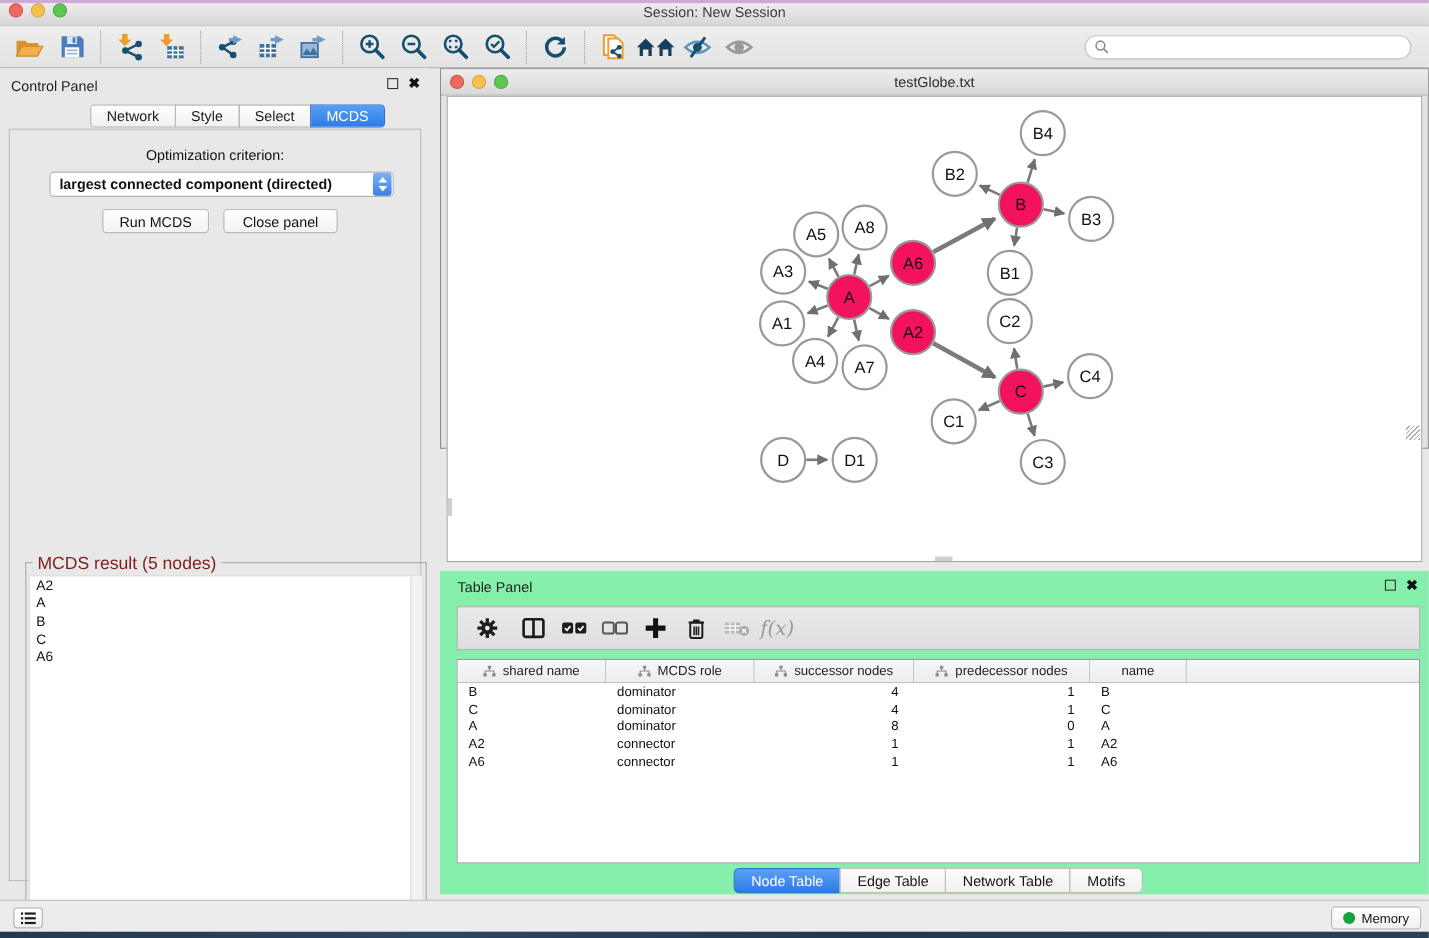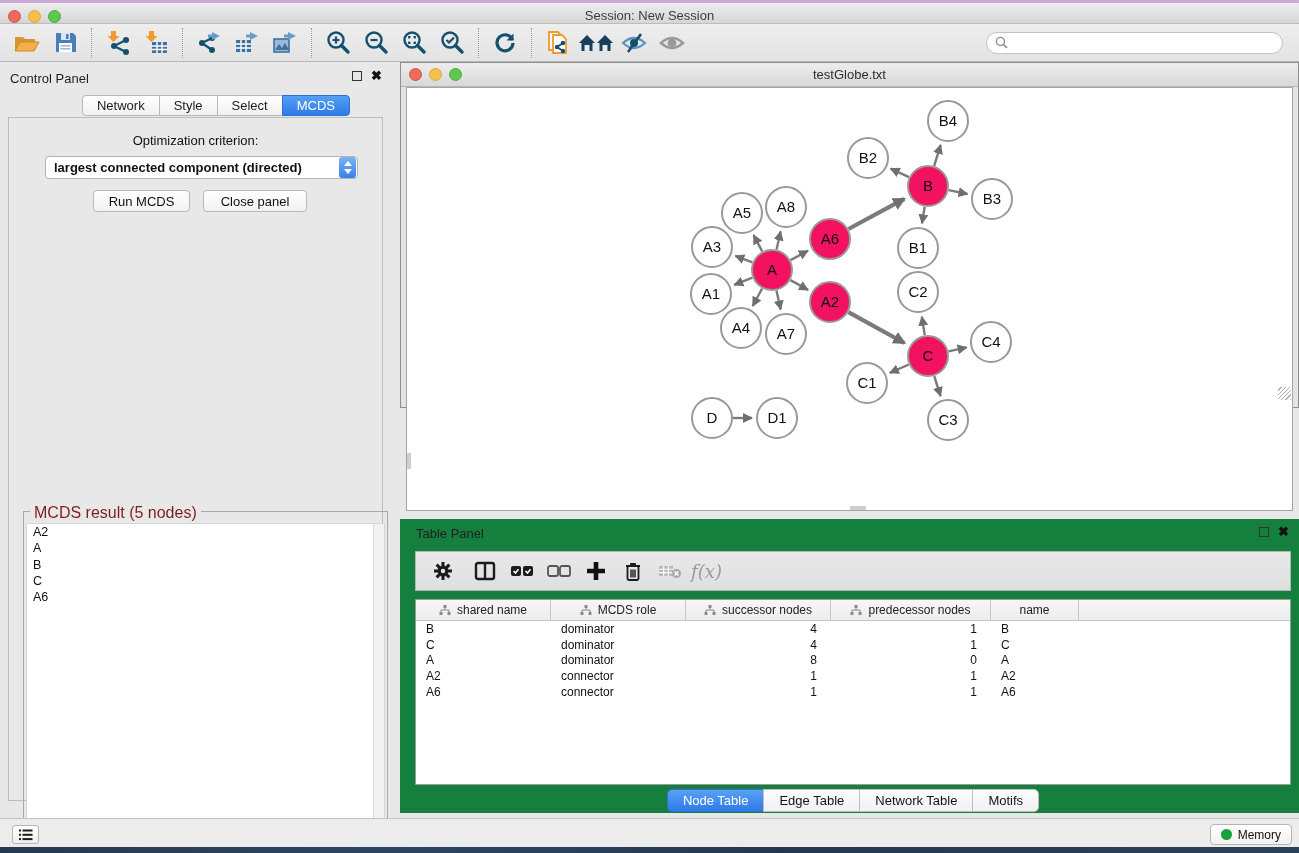--- a/index.html
+++ b/index.html
@@ -4,21 +4,21 @@
 <style>
   * { margin:0; padding:0; box-sizing:border-box; }
   html,body { width:1299px; height:853px; overflow:hidden; }
   body { font-family:"Liberation Sans", sans-serif; background:#e8e8e8; position:relative; }
   .abs { position:absolute; }
 
   
   #desktop-strip-top { left:0; top:0; width:1299px; height:3px; background:#cfa9d6; }
   #titlebar { left:0; top:3px; width:1299px; height:21px;
     background:linear-gradient(#ededed,#d6d6d6); border-bottom:1px solid #bdbdbd;
-    display:flex; align-items:flex-end; }
+    display:flex; align-items:flex-start; }
   .tl { width:13px; height:13px; border-radius:50%; margin-left:7px; }
   .tl.red{ background:#ec6a5e; border:1px solid #d35448; margin-left:8px;}
   .tl.yel{ background:#f4bf4f; border:1px solid #dda73a;}
   .tl.grn{ background:#61c554; border:1px solid #4aad3e;}
   #titlebar .title { position:absolute; left:0; right:0; text-align:center;
     font-size:13px; color:#3c3c3c; }
 
   #toolbar { left:0; top:24px; width:1299px; height:38px;
     background:linear-gradient(#eeeeee,#e3e3e3); border-bottom:1px solid #b6b6b6;
     display:flex; align-items:center; padding:0 8px; }
@@ -91,21 +91,21 @@
   .gnode { stroke:#999; stroke-width:2; fill:#fff; }
   .gnode.pink { fill:#f2125f; }
   .glabel { font-family:"Liberation Sans",sans-serif; font-size:15px; fill:#111;
     text-anchor:middle; }
   .scroll-tick-left { position:absolute; left:0px; top:365px; width:4px; height:16px; background:#cfcfcf;}
   .scroll-tick-bottom { position:absolute; left:443px; bottom:0px; width:16px; height:4px; background:#cfcfcf;}
   #resize-grip { position:absolute; right:7px; bottom:7px; width:13px; height:13px;
     background:repeating-linear-gradient(135deg, transparent 0 2px, #ababab 2px 3px);}
 
   
-  #table-panel { left:400px; top:519px; width:899px; height:294px; background:#15803d;}
+  #table-panel { left:400px; top:519px; width:899px; height:294px; background:#86efac;}
   #tp-header .ptitle { position:absolute; left:16px; top:7px; font-size:13px; color:#1f1f1f;}
   #tp-winicons { right:10px; top:8px; }
   #tp-toolbar { position:absolute; left:15px; top:32px; width:876px; height:40px;
     background:linear-gradient(#e9e9e9,#dfdfdf); border:1px solid #b5b5b5;
     display:flex; align-items:center; padding:0 8px;}
   .tpbtn { width:37px; height:30px; display:flex; align-items:center; justify-content:center;}
   .fx { font-family:"DejaVu Serif", serif; font-style:italic; font-size:18px; color:#9a9a9a;}
 
   #data-table { position:absolute; left:15px; top:80px; width:876px; height:186px;
     background:#fff; border:1px solid #9a9a9a; overflow:hidden;}

